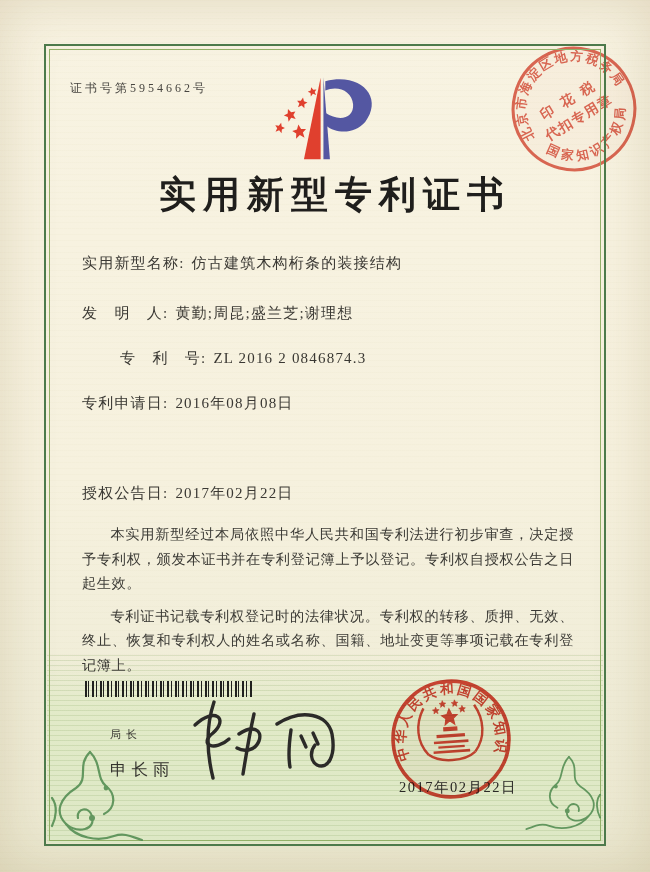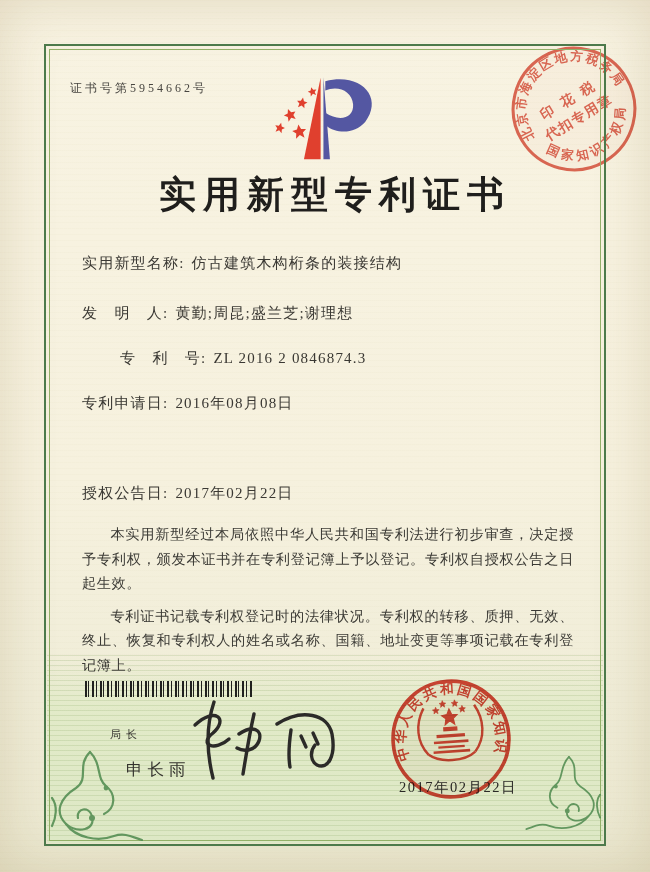--- a/index.html
+++ b/index.html
@@ -54,21 +54,21 @@
   .barcode {
     position:absolute; left:85px; top:681px; width:168px; height:16px; z-index:3;
     background:repeating-linear-gradient(90deg,
       #20201e 0 2px, transparent 2px 3px,
       #20201e 3px 4px, transparent 4px 7px,
       #20201e 7px 9px, transparent 9px 11px,
       #20201e 11px 12px, transparent 12px 15px);
   }
 
   .director-title { position:absolute; left:110px; top:727px; font-size:11px; letter-spacing:5px; color:#34332e; z-index:3; }
-  .director-name  { position:absolute; left:110px; top:759px; font-size:16.5px; letter-spacing:5px; color:#34332e; z-index:3;margin-left:16px; }
+  .director-name  { position:absolute; left:110px; top:759px; font-size:16.5px; letter-spacing:5px; color:#34332e; z-index:3; }
 
   .signature { position:absolute; left:182px; top:694px; width:168px; height:95px; z-index:3; }
 
   .seal-date { position:absolute; left:399px; top:778px; font-size:14.5px; letter-spacing:1.5px; color:#2a2926; z-index:3; }
   .seal { position:absolute; left:388px; top:676px; width:126px; height:126px; z-index:4; opacity:.92; mix-blend-mode:multiply; transform:rotate(-4deg); }
 
   .tax-stamp { position:absolute; left:501px; top:36px; width:146px; height:146px; z-index:4; opacity:.82; mix-blend-mode:multiply; transform:rotate(-31deg); }
 
   .flourish-bl { position:absolute; left:46px; top:748px; width:100px; height:96px; z-index:7; }
   .flourish-br { position:absolute; right:45px; top:742px; width:82px; height:102px; z-index:7; transform:scaleX(-1); }

